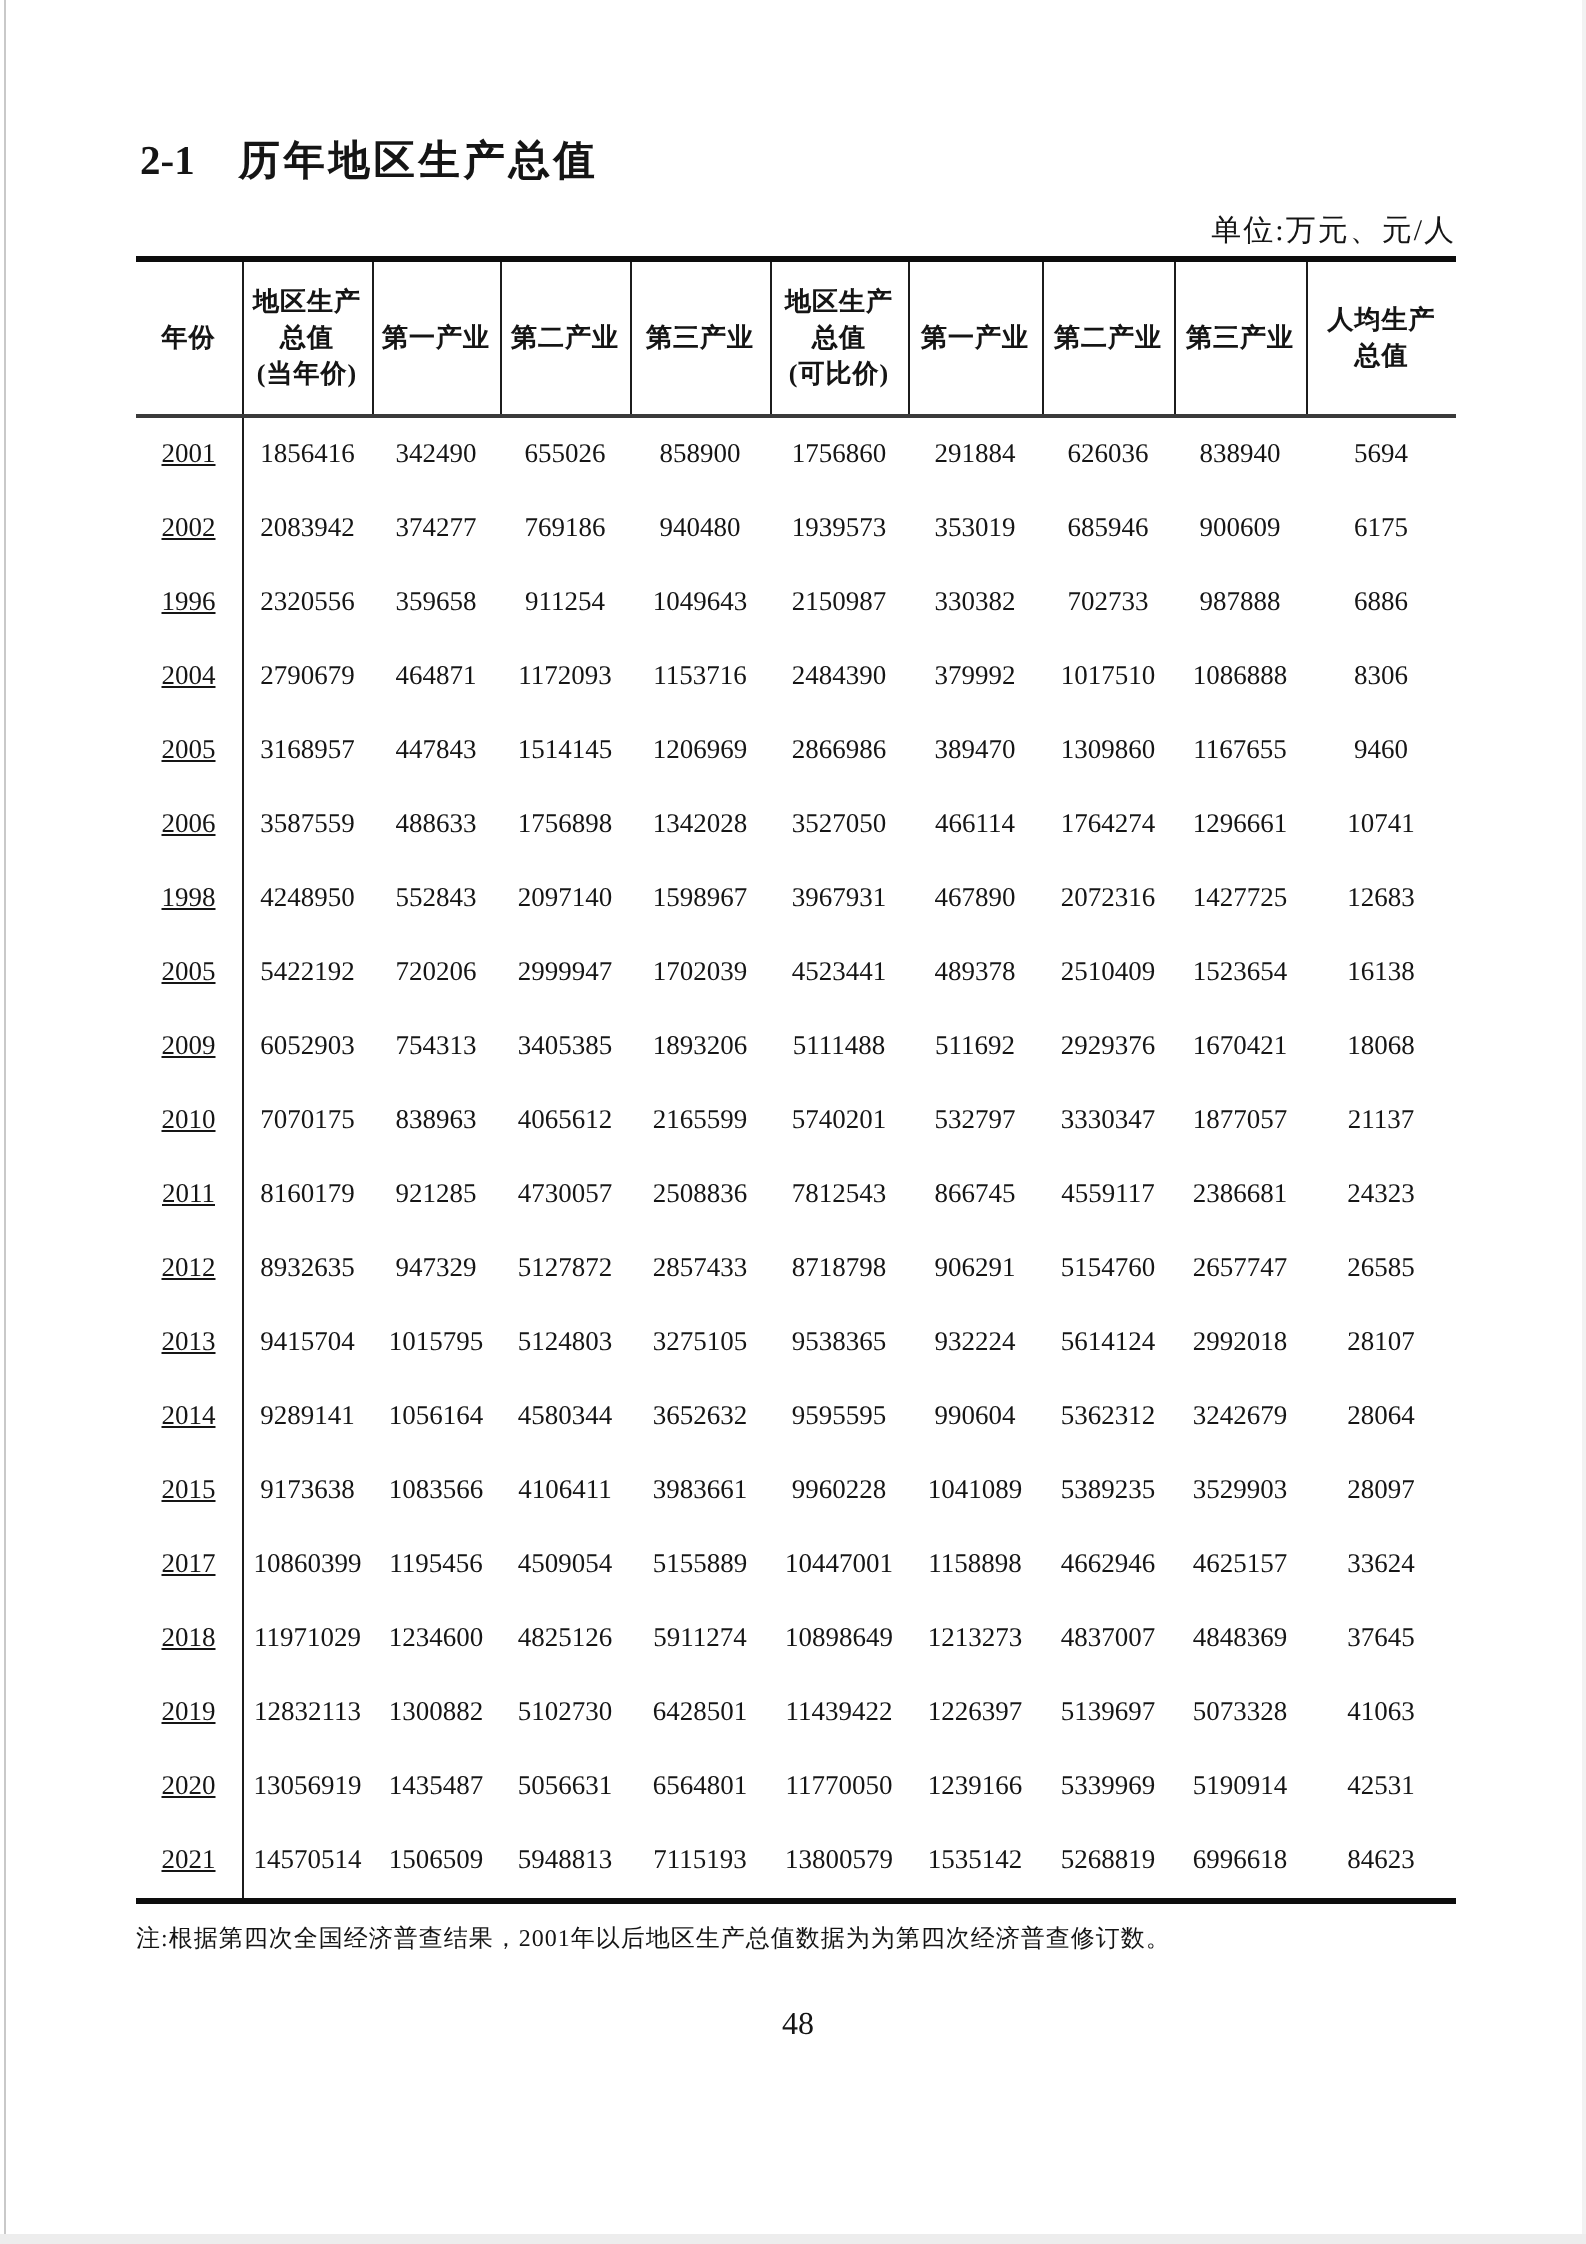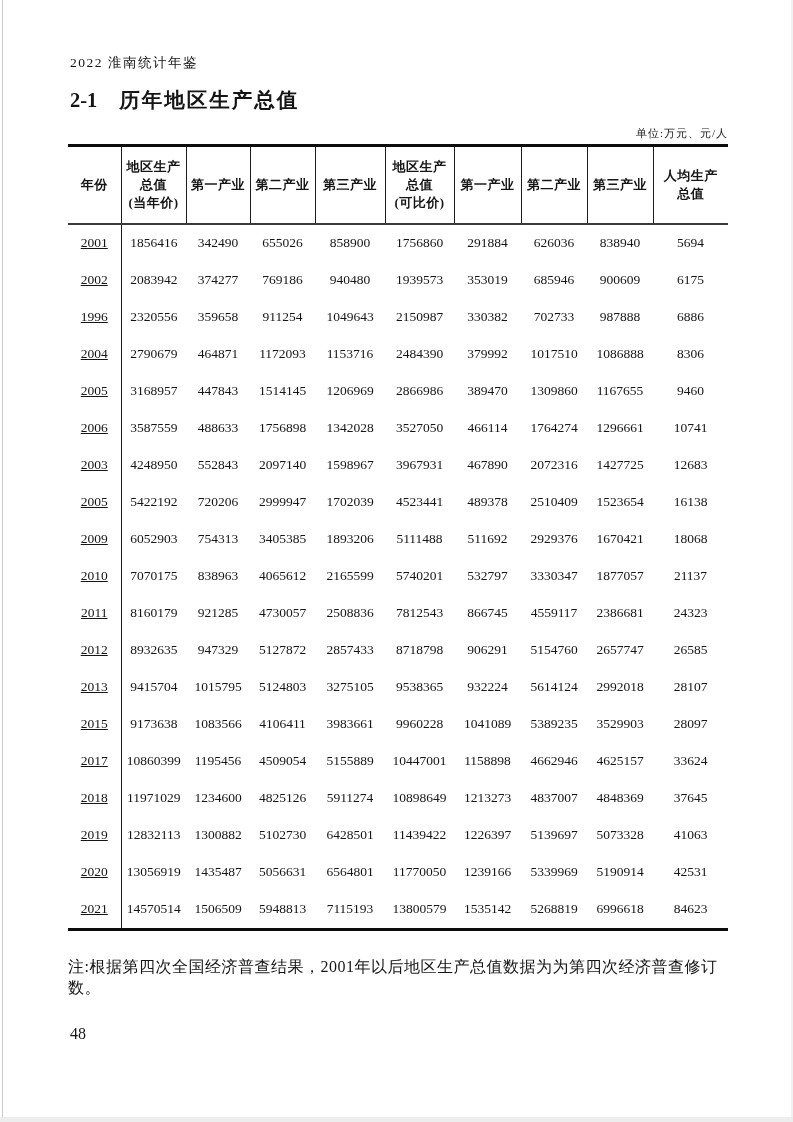--- a/index.html
+++ b/index.html
@@ -30,21 +30,21 @@
   }
   .table-title {
     margin: 14px 0 0 2px;
     font-size: 20.5px;
     font-weight: 700;
     letter-spacing: 2px;
   }
   .table-title .num { margin-right: 22px; letter-spacing: 0; text-align: center; }
   .unit {
     text-align: right;
-    font-size: 11px;
+    font-size: 15px;
     letter-spacing: 1px;
     margin: 12px 0 3px 0;
   }
 
   table.data-table {
     width: 660px;
     border-collapse: collapse;
     table-layout: fixed;
     border-top: 3px solid #0d0d0d;
     border-bottom: 3px solid #0d0d0d;
@@ -70,38 +70,38 @@
     vertical-align: middle;
     padding: 0;
   }
   table.data-table tbody td:first-child {
     border-right: 1.5px solid #1c1c1c;
     text-decoration: underline;
   }
 
   .note {
     width: 660px;
-    font-size: 16px;
+    font-size: 12px;
     letter-spacing: 0.5px;
-    margin-top: 26px;
+    margin-top: 9px;
   }
   .page-number {
     font-size: 16px;
     margin: 26px 0 0 2px;
+    text-align: center;
   }
 </style>
 </head>
 <body>
 
 <div class="page">
   <div class="edge-left"></div>
   <div class="edge-right"></div>
   <div class="edge-bottom"></div>
 
-  <div class="book-title">2022 淮南统计年鉴</div>
 
   <h1 class="table-title"><span class="num">2-1</span><span>历年地区生产总值</span></h1>
 
   <div class="unit">单位:万元、元/人</div>
 
   <table class="data-table">
     <colgroup>
       <col style="width:53px">
         <col style="width:65px">
         <col style="width:64px">
@@ -199,21 +199,21 @@
           <td>488633</td>
           <td>1756898</td>
           <td>1342028</td>
           <td>3527050</td>
           <td>466114</td>
           <td>1764274</td>
           <td>1296661</td>
           <td>10741</td>
         </tr>
         <tr>
-          <td>2003</td>
+          <td>1998</td>
           <td>4248950</td>
           <td>552843</td>
           <td>2097140</td>
           <td>1598967</td>
           <td>3967931</td>
           <td>467890</td>
           <td>2072316</td>
           <td>1427725</td>
           <td>12683</td>
         </tr>
@@ -283,20 +283,32 @@
           <td>1015795</td>
           <td>5124803</td>
           <td>3275105</td>
           <td>9538365</td>
           <td>932224</td>
           <td>5614124</td>
           <td>2992018</td>
           <td>28107</td>
         </tr>
         <tr>
+          <td>2014</td>
+          <td>9289141</td>
+          <td>1056164</td>
+          <td>4580344</td>
+          <td>3652632</td>
+          <td>9595595</td>
+          <td>990604</td>
+          <td>5362312</td>
+          <td>3242679</td>
+          <td>28064</td>
+        </tr>
+        <tr>
           <td>2015</td>
           <td>9173638</td>
           <td>1083566</td>
           <td>4106411</td>
           <td>3983661</td>
           <td>9960228</td>
           <td>1041089</td>
           <td>5389235</td>
           <td>3529903</td>
           <td>28097</td>

